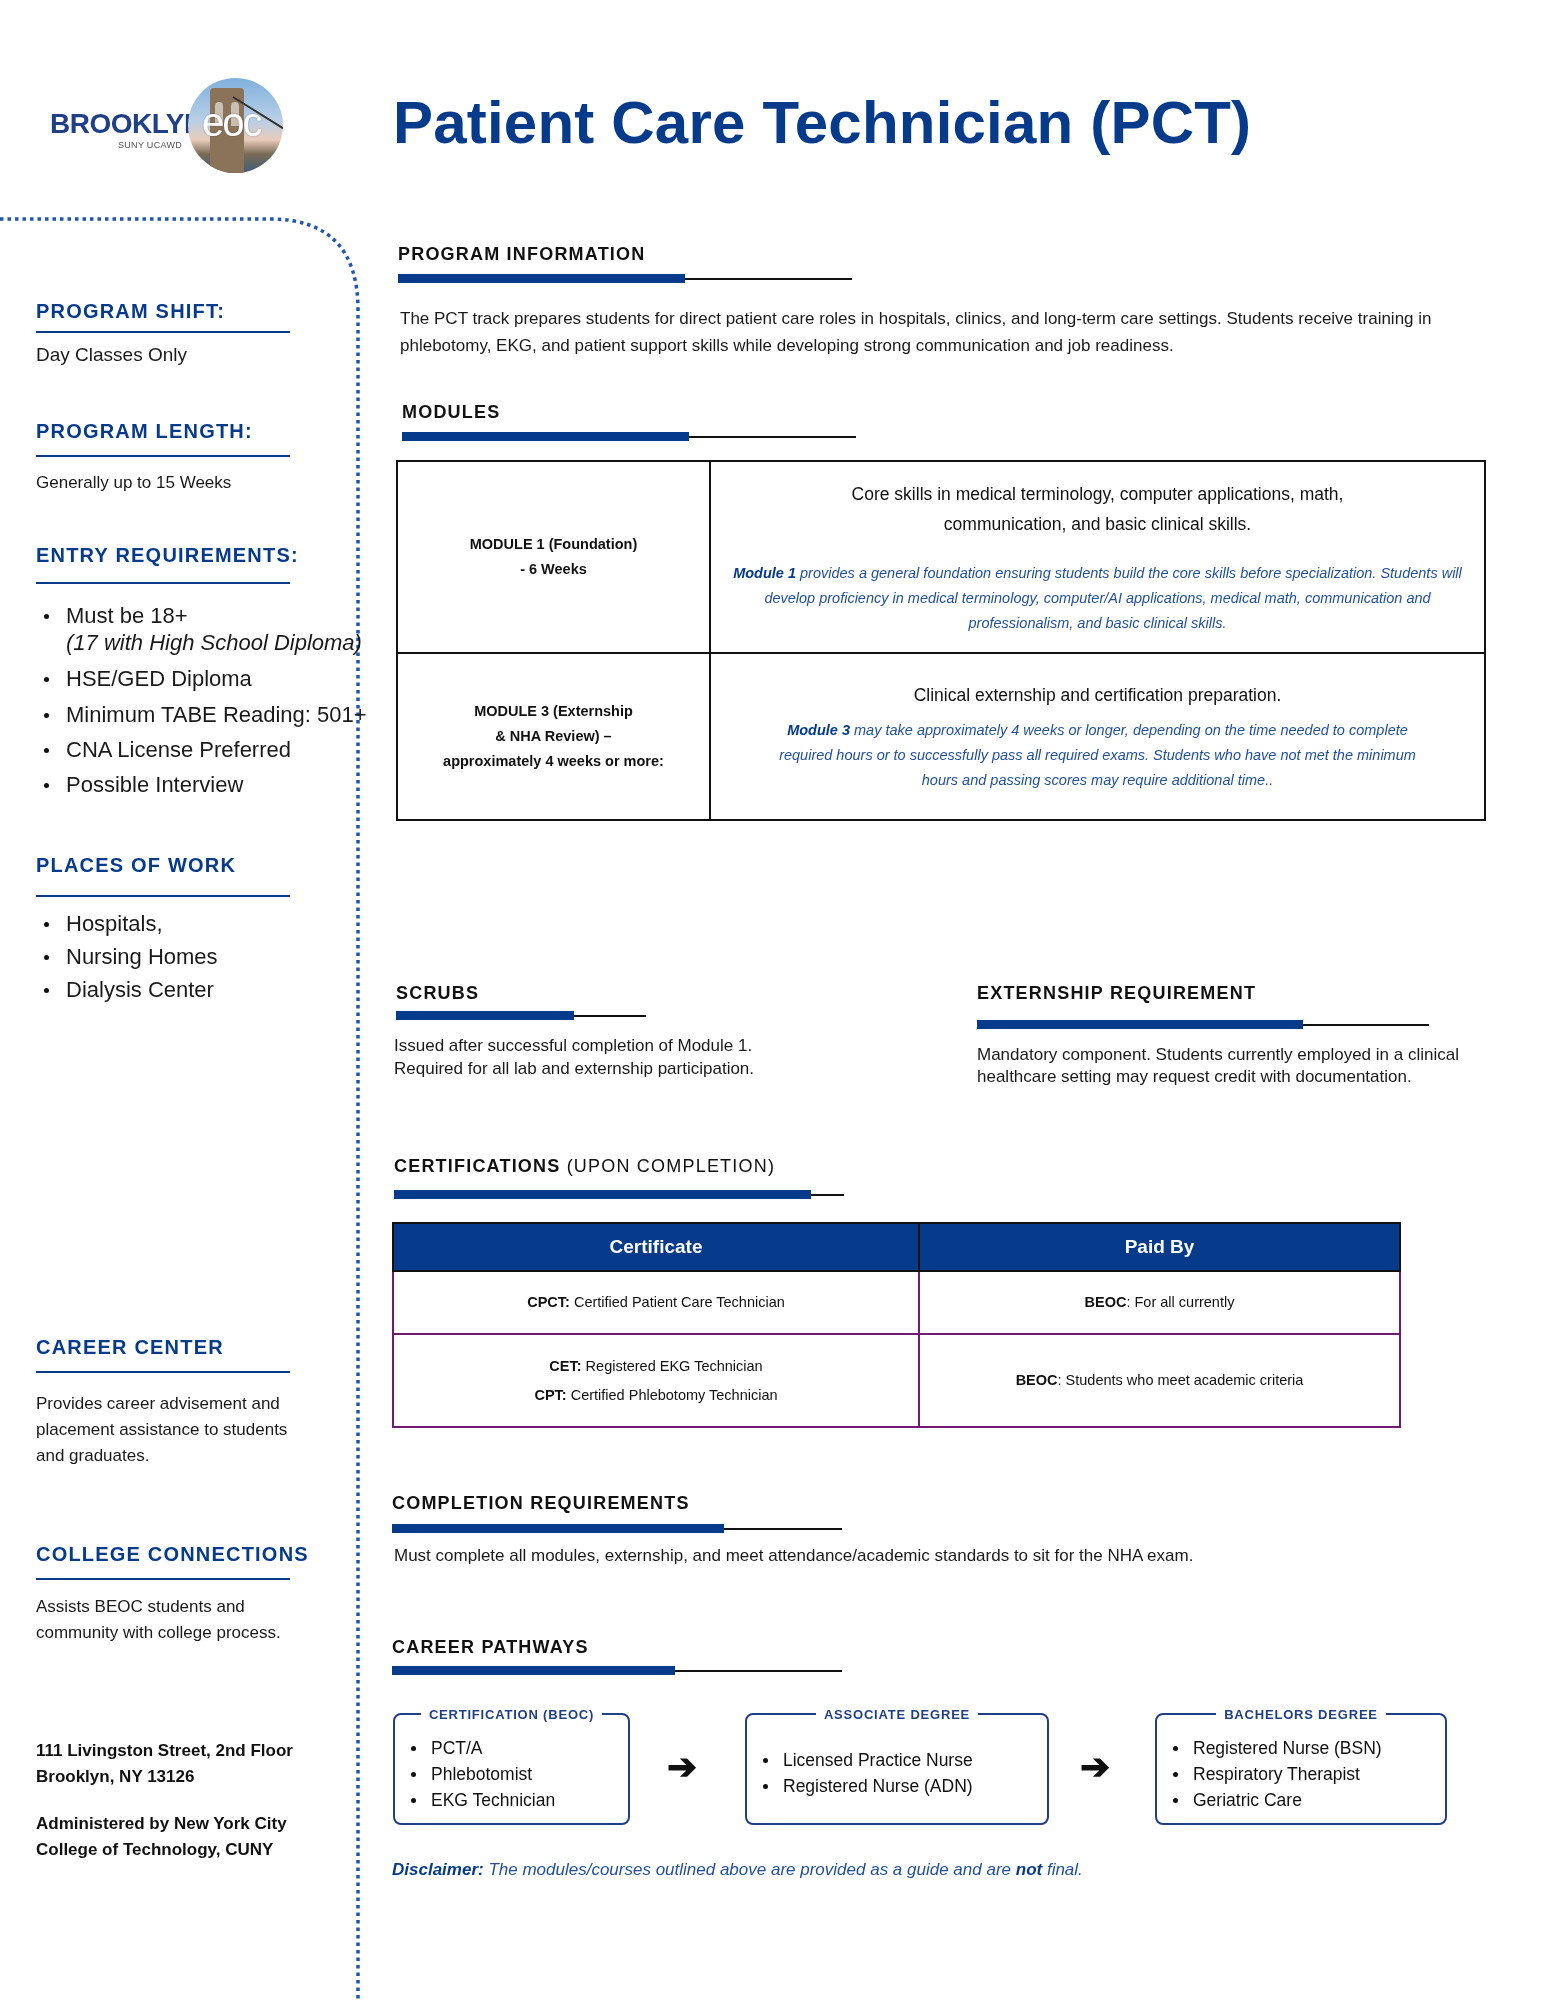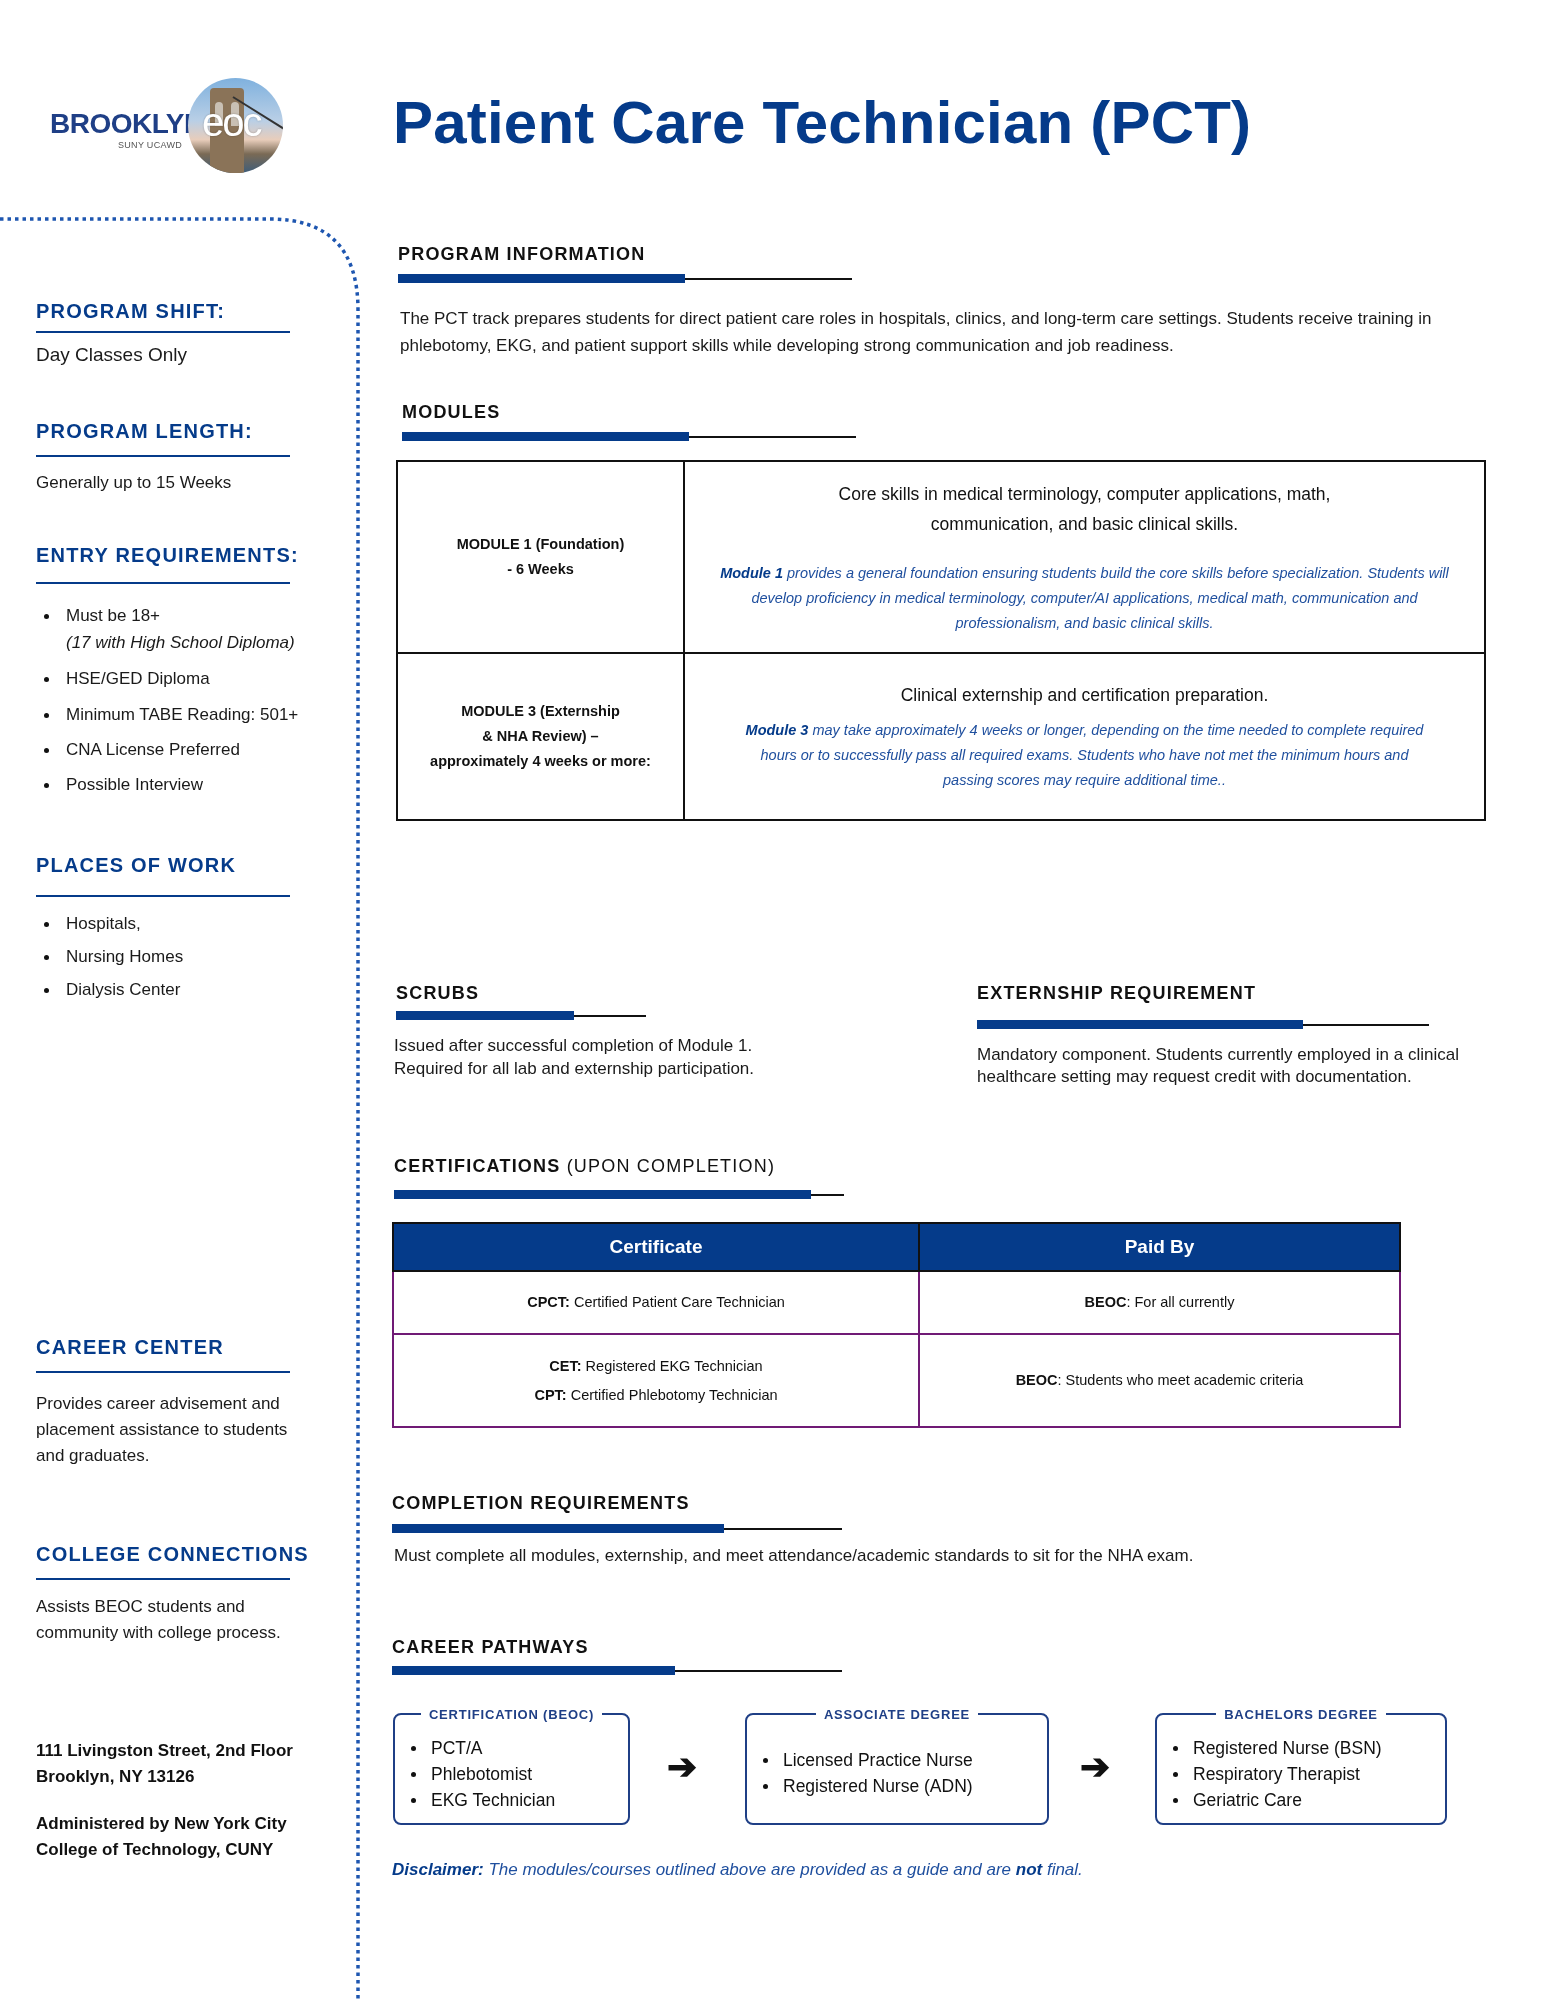--- a/index.html
+++ b/index.html
@@ -21,37 +21,37 @@
   
   .page-title { position: absolute; left: 393px; top: 88px; font-size: 60px; font-weight: bold; color: #053b8a; letter-spacing: 0.2px; }
 
   
   .dotted-divider { position: absolute; left: 0; top: 0; width: 380px; height: 2000px; pointer-events: none; }
 
   
   .side-h { position: absolute; left: 36px; font-size: 20px; font-weight: bold; color: #053b8a; letter-spacing: 1.2px; }
   .side-rule { position: absolute; left: 36px; width: 254px; height: 2px; background: #053b8a; }
   .side-text { position: absolute; left: 36px; font-size: 17px; color: #1a1a1a; line-height: 26px; }
-  .side-list { position: absolute; left: 66px; list-style: none; font-size: 17px; color: #1a1a1a; }
+  .side-list { position: absolute; left: 66px; list-style: none; font-size: 22px; color: #1a1a1a; }
   .side-list li { position: relative; line-height: 22px; }
   .side-list li::before { content: ""; position: absolute; left: -22px; top: 9px; width: 5px; height: 5px; border-radius: 50%; background: #111; }
   .side-list .sub { font-style: italic; display: block; }
   .side-bold { position: absolute; left: 36px; font-size: 17px; font-weight: bold; color: #111; line-height: 26px; }
 
   
   .sec-h { position: absolute; font-size: 18px; font-weight: bold; color: #111; letter-spacing: 1.2px; }
   .sec-h .light { font-weight: normal; }
   .sec-bar { position: absolute; height: 2px; background: #111; }
   .sec-bar .fill { position: absolute; left: 0; top: -4px; height: 9px; background: #053b8a; }
   .body-text { position: absolute; font-size: 17px; color: #1a1a1a; line-height: 27px; }
 
   
   .modules { position: absolute; left: 396px; top: 460px; width: 1090px; border-collapse: collapse; }
   .modules td { border: 2px solid #111; vertical-align: middle; text-align: center; }
-  .mod-name { width: 287px; font-size: 14.5px; font-weight: bold; line-height: 25px; padding: 0 10px; }
+  .mod-name { width: 313px; font-size: 14.5px; font-weight: bold; line-height: 25px; padding: 0 10px; }
   .mod-desc { padding: 0 20px; }
   .mod-main { font-size: 17.5px; line-height: 30px; color: #111; }
   .mod-note { font-size: 14.5px; line-height: 25px; font-style: italic; color: #1f4f9e; }
   .mod-note b { color: #053b8a; }
 
   
   .certs { position: absolute; left: 392px; top: 1222px; width: 1009px; border-collapse: collapse; }
   .certs th { background: #053b8a; color: #fff; font-size: 19px; font-weight: bold; height: 48px; border: 2px solid #111; }
   .certs td { border: 2px solid #701a75; text-align: center; font-size: 14.5px; line-height: 29px; color: #111; }
 

